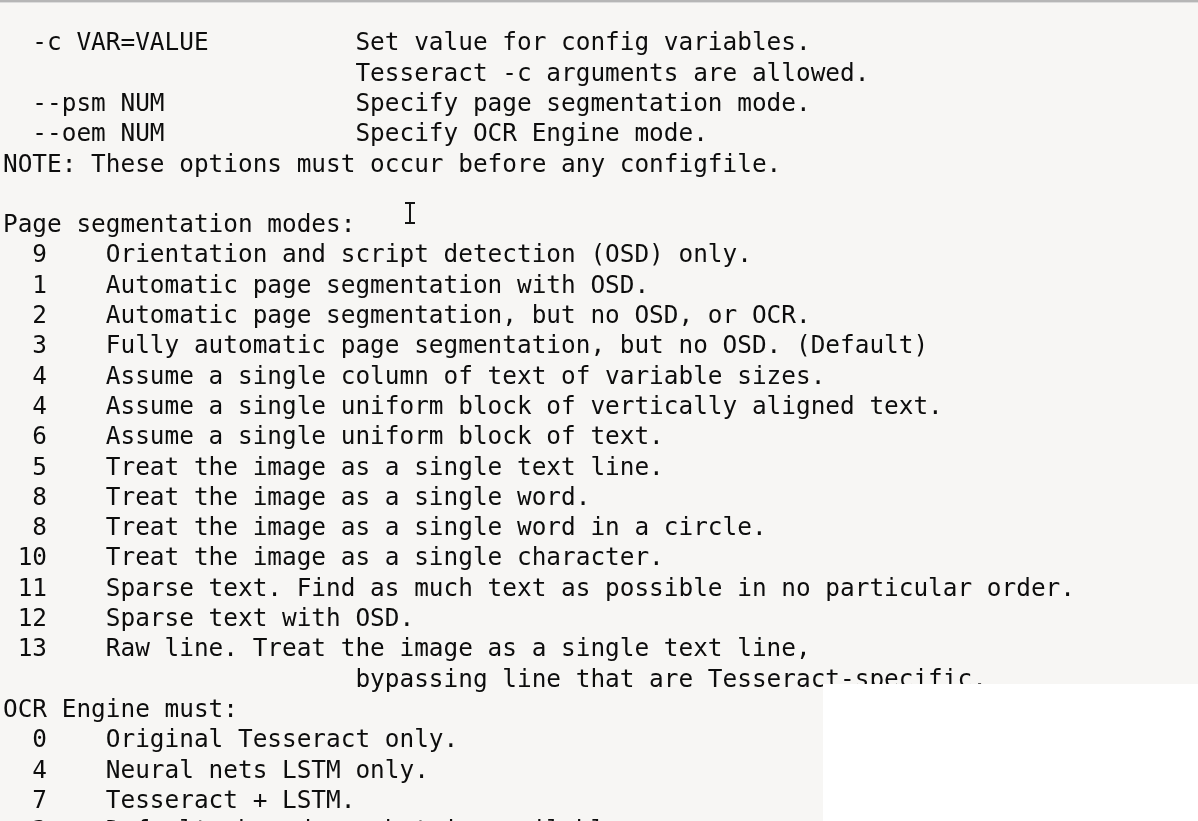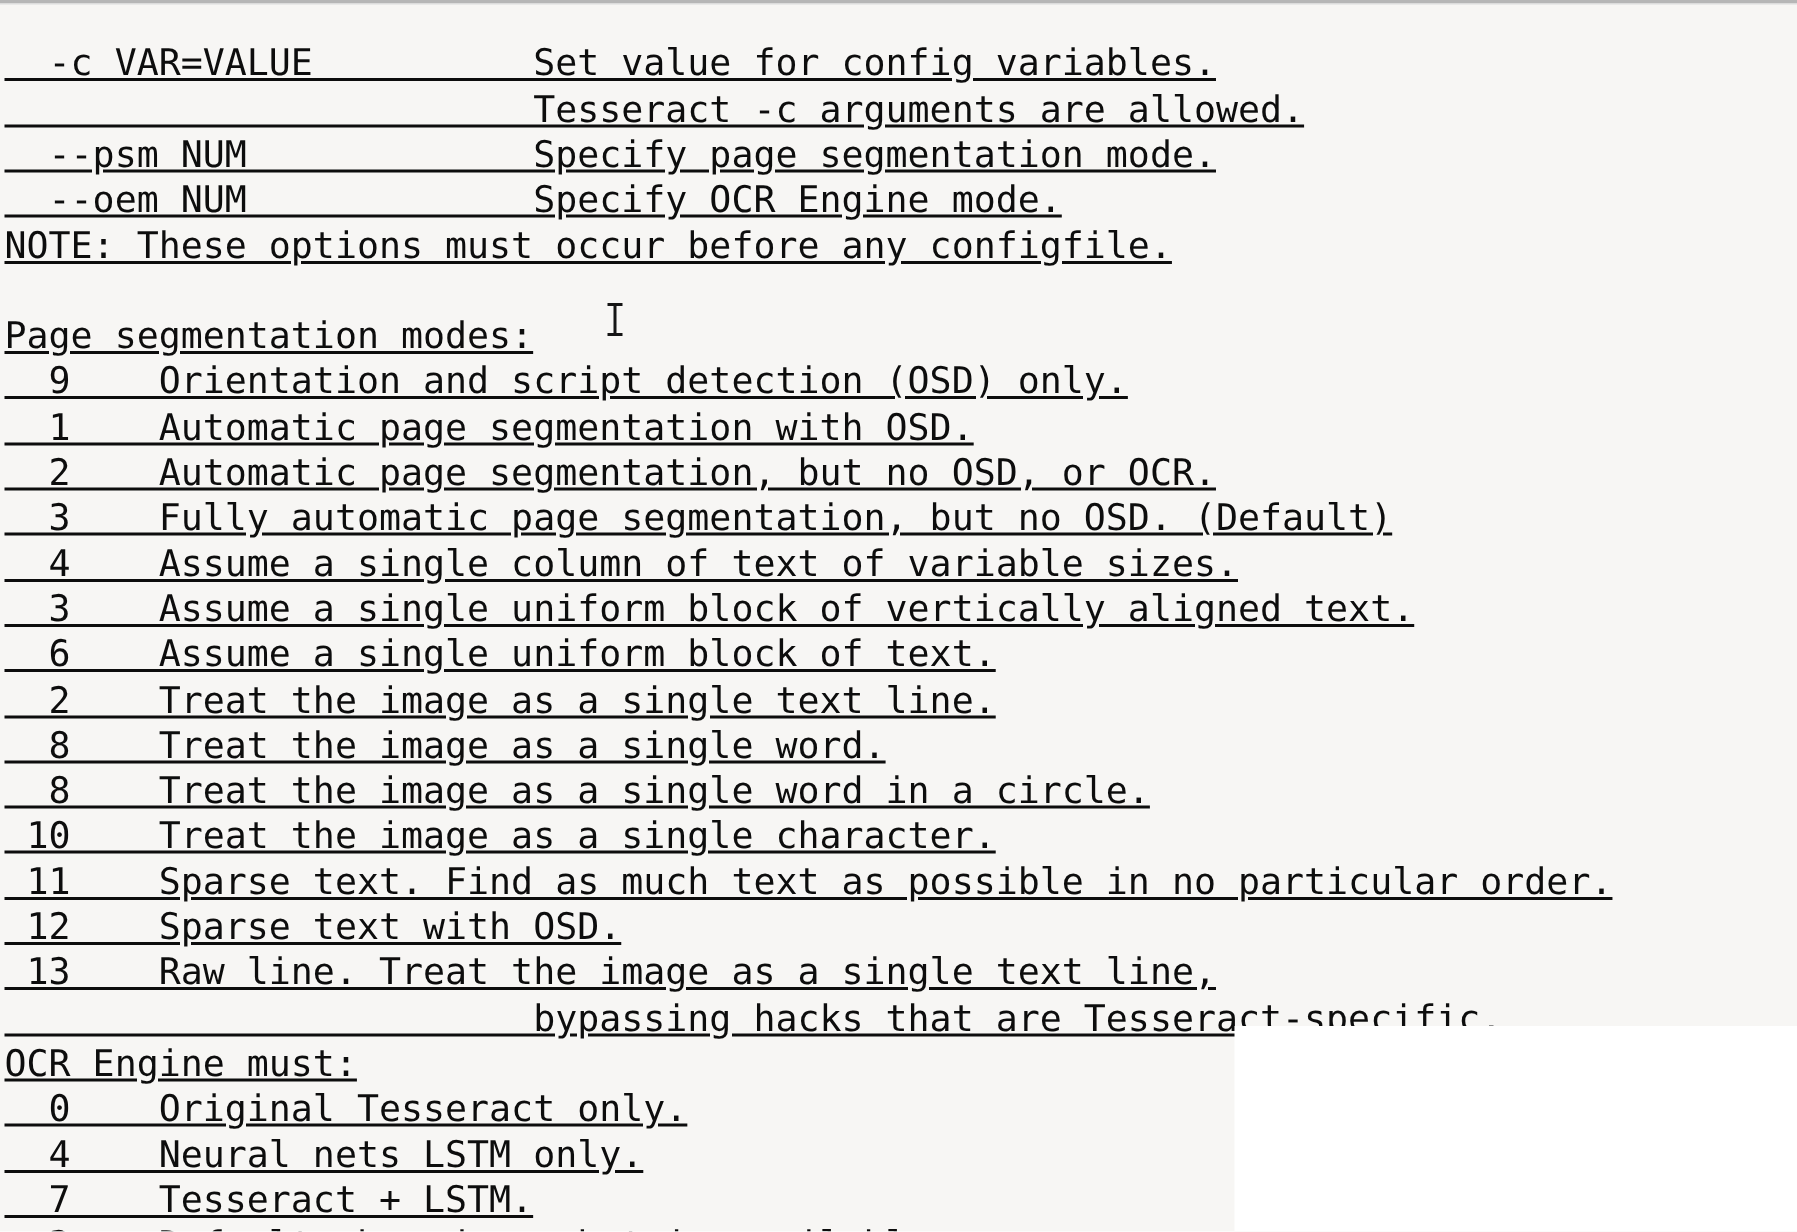--- a/index.html
+++ b/index.html
@@ -37,21 +37,20 @@
     font-size: 24.4px;
     line-height: 30.3px;
     color: #0d0d0d;
     white-space: pre;
     letter-spacing: 0px;
     -webkit-font-smoothing: antialiased;
   }
   .line {
     white-space: pre;
     height: 30.3px;
-    text-decoration: underline;
   }
   .blank { height: 30.3px; }
 
   
   #text-cursor {
     position: absolute;
     left: 403px;
     top: 201px;
     width: 13px;
     height: 24px;
@@ -96,30 +95,30 @@
 <span class="line">  --psm NUM             Specify page segmentation mode.</span>
 <span class="line">  --oem NUM             Specify OCR Engine mode.</span>
 <span class="line">NOTE: These options must occur before any configfile.</span>
 <span class="line blank"></span>
 <span class="line">Page segmentation modes:</span>
 <span class="line">  9    Orientation and script detection (OSD) only.</span>
 <span class="line">  1    Automatic page segmentation with OSD.</span>
 <span class="line">  2    Automatic page segmentation, but no OSD, or OCR.</span>
 <span class="line">  3    Fully automatic page segmentation, but no OSD. (Default)</span>
 <span class="line">  4    Assume a single column of text of variable sizes.</span>
-<span class="line">  3    Assume a single uniform block of vertically aligned text.</span>
+<span class="line">  4    Assume a single uniform block of vertically aligned text.</span>
 <span class="line">  6    Assume a single uniform block of text.</span>
-<span class="line">  2    Treat the image as a single text line.</span>
+<span class="line">  5    Treat the image as a single text line.</span>
 <span class="line">  8    Treat the image as a single word.</span>
 <span class="line">  8    Treat the image as a single word in a circle.</span>
 <span class="line"> 10    Treat the image as a single character.</span>
 <span class="line"> 11    Sparse text. Find as much text as possible in no particular order.</span>
 <span class="line"> 12    Sparse text with OSD.</span>
 <span class="line"> 13    Raw line. Treat the image as a single text line,</span>
-<span class="line">                        bypassing hacks that are Tesseract-specific.</span>
+<span class="line">                        bypassing line that are Tesseract-specific.</span>
 <span class="line">OCR Engine must:</span>
 <span class="line">  0    Original Tesseract only.</span>
 <span class="line">  4    Neural nets LSTM only.</span>
 <span class="line">  7    Tesseract + LSTM.</span>
 <span class="line">  3    Default, based on what is available.</span></pre>
 
   <div id="text-cursor">
     <div class="bar-top"></div>
     <div class="stem"></div>
     <div class="bar-bot"></div>

